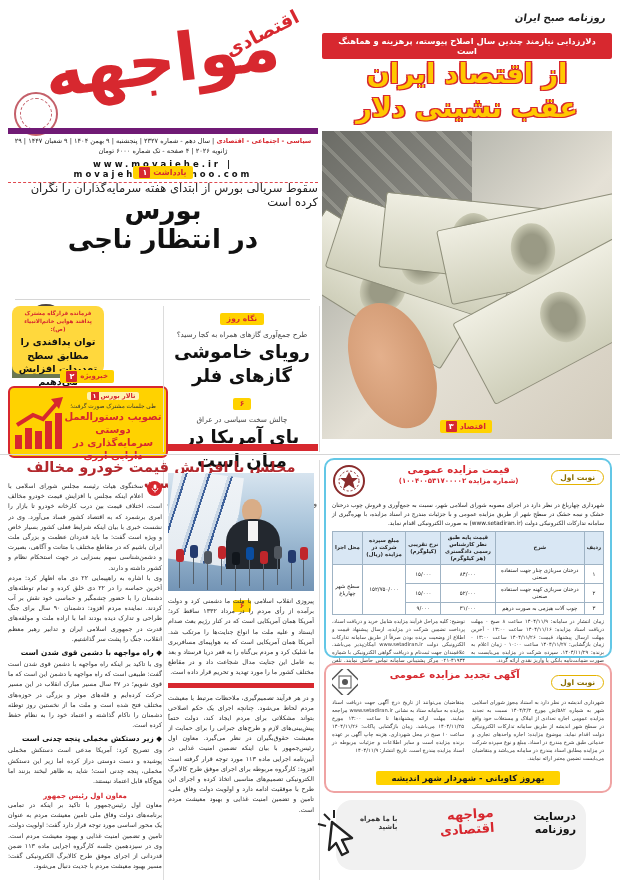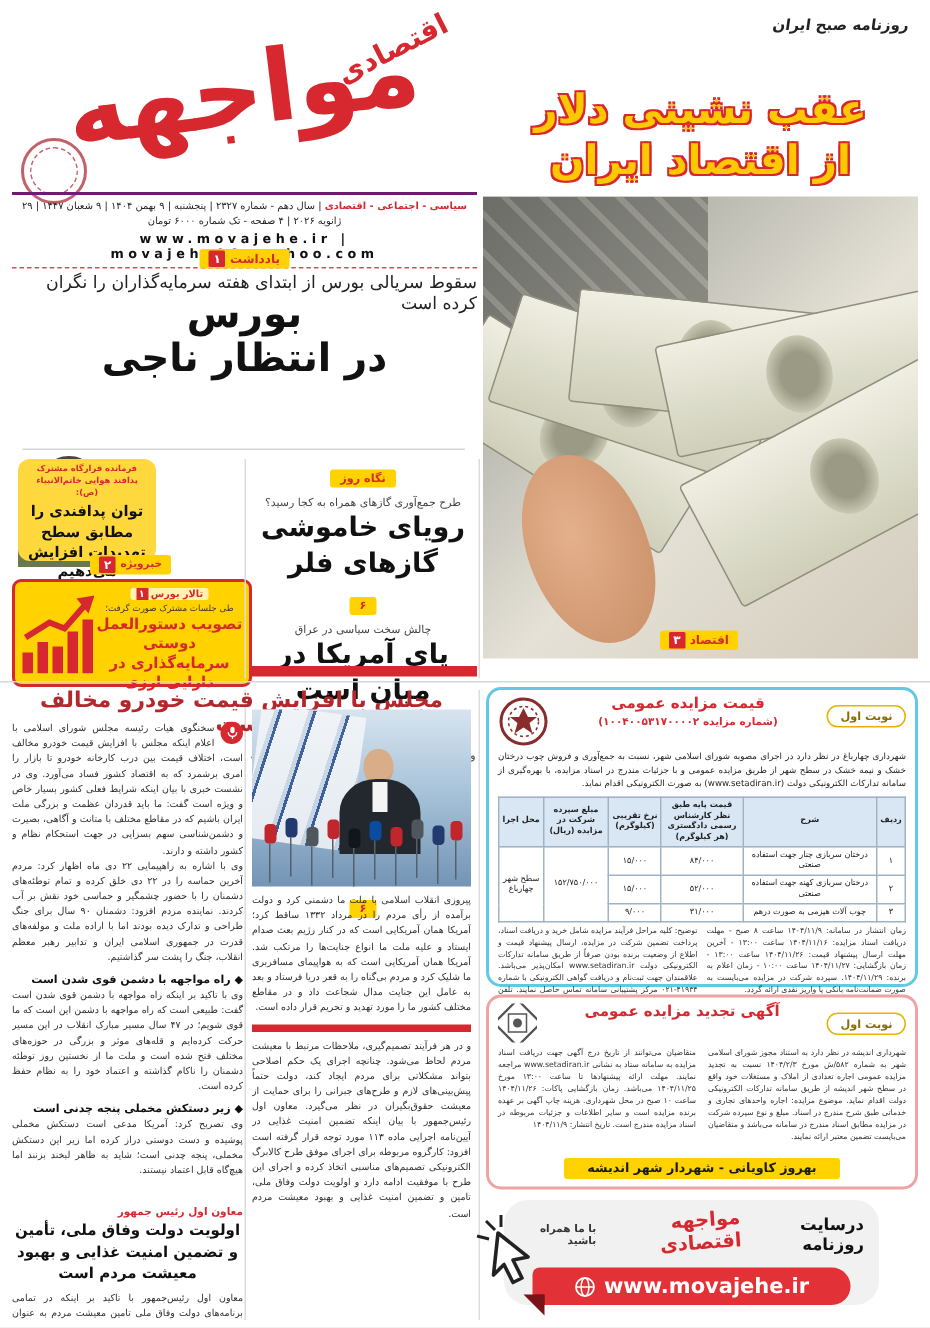--- a/index.html
+++ b/index.html
@@ -12,21 +12,21 @@
   .badge .num{background:#d7282f;color:#fff;padding:0 3px;border-radius:1px;font-size:8px;}
   .tinytxt{font-size:6.3px;line-height:1.62;text-align:justify;color:#2b2b2b;}
   
   .tagline{position:absolute;top:12px;right:14px;font-size:10px;color:#222;transform:skewX(-8deg);font-weight:bold;}
   .logo-wrap{position:absolute;top:20px;right:300px;width:312px;height:108px;}
   .logo-main{position:absolute;top:8px;right:40px;font-size:66px;font-weight:bold;color:#d7282f;
              transform:rotate(-7deg);letter-spacing:-2px;line-height:1;}
   .logo-sub{position:absolute;top:2px;right:18px;font-size:19px;font-weight:bold;color:#d7282f;transform:rotate(-27deg);}
   .seal{position:absolute;top:72px;left:6px;width:40px;height:40px;border:2px solid #c4606a;border-radius:50%;}
   .seal:before{content:"";position:absolute;inset:4px;border:1px dashed #c4606a;border-radius:50%;}
-  .infobar{position:absolute;top:128px;right:302px;width:310px;border-top:2px solid #701a75;padding-top:3px;}
+  .infobar{position:absolute;top:128px;right:302px;width:310px;border-top:6px solid #701a75;padding-top:3px;}
   .infoline{font-size:6.6px;text-align:center;color:#222;line-height:1.5;}
   .infoline .red{color:#d7282f;font-weight:bold;}
   .contactline{margin-top:2px;font-size:8.5px;font-weight:bold;letter-spacing:3px;direction:ltr;
                text-align:center;color:#111;border-bottom:1px dashed #e0484f;padding-bottom:3px;}
   
   .kicker-bar{position:absolute;top:33px;right:8px;width:290px;text-align:center;}
   .kicker-bar span{display:inline-block;background:#d7282f;color:#fff;font-size:8.4px;font-weight:bold;
                    padding:3px 8px;border-radius:2px;}
   .yellow-title{position:absolute;top:57px;right:8px;width:290px;text-align:center;font-weight:900;
                 font-size:27px;line-height:1.25;color:#ffc800;
@@ -79,21 +79,21 @@
   .bourse-txt .bt{font-size:10px;font-weight:900;color:#d7282f;line-height:1.3;margin-top:1px;}
   .bourse-badge{display:inline-flex;align-items:center;gap:2px;background:#fff3b0;color:#d7282f;
                 font-weight:bold;font-size:6.5px;padding:0 4px;border-radius:2px;}
   .bourse-badge .num{background:#d7282f;color:#fff;padding:0 2px;font-size:6.5px;}
   
   .car-headline{position:absolute;top:459px;right:306px;width:306px;text-align:center;font-size:14.5px;
                 font-weight:800;color:#b3282d;}
   .colright{position:absolute;top:481px;left:8px;width:154px;height:398px;overflow:hidden;}
   .colmid{position:absolute;top:470px;right:306px;width:146px;height:410px;overflow:hidden;}
   .subhead{font-size:7.4px;font-weight:800;text-align:right;color:#111;margin:4px 0 2px;}
-  .vp-kicker{font-size:7px;color:#d7282f;font-weight:bold;margin-top:18px;}
+  .vp-kicker{font-size:7px;color:#d7282f;text-align:center;font-weight:bold;margin-top:6px;}
   .vp-title{font-size:10px;font-weight:900;text-align:center;color:#111;line-height:1.45;margin:2px 0 3px;}
   .micicon{float:right;width:15px;height:15px;border-radius:50%;background:#d7282f;margin-left:4px;
            display:flex;align-items:center;justify-content:center;}
   .photo-press{width:146px;height:118px;margin:3px auto 5px;overflow:hidden;position:relative;
         background:linear-gradient(180deg,#d7e4ef 0%,#a9c4da 45%,#7394b5 100%);}
   .flag{position:absolute;top:0;left:0;width:70px;height:90px;transform:rotate(8deg);
         background:repeating-linear-gradient(100deg,#f4f6f8 0 9px,#cdd9e6 9px 12px,#2a4f8f 12px 14px,#f4f6f8 14px 22px);opacity:.85;}
   .press-man{position:absolute;top:26px;right:34px;width:54px;height:70px;}
   .press-head{position:absolute;top:0;left:16px;width:20px;height:24px;border-radius:48%;
         background:radial-gradient(circle at 45% 40%,#d9ad87 0 60%,#b98c66 95%);}
@@ -150,23 +150,26 @@
     <div class="logo-main">مواجهه</div>
     <div class="seal"></div>
   </div>
   <div class="infobar">
     <div class="infoline">
       <span class="red">سیاسی - اجتماعی - اقتصادی</span><span> | سال دهم - شماره ۲۳۲۷ | پنجشنبه | ۹ بهمن ۱۴۰۴ | ۹ شعبان ۱۴۴۷ | ۲۹ ژانویه ۲۰۲۶ | ۴ صفحه - تک شماره ۶۰۰۰ تومان</span>
     </div>
     <div class="contactline">www.movajehe.ir | movajehe96@yahoo.com</div>
   </div>
 
+  <div class="kicker-bar">
+    <span>دلارزدایی نیازمند چندین سال اصلاح پیوسته، پرهزینه و هماهنگ است</span>
+  </div>
   <div class="yellow-title">
+    <div>از اقتصاد ایران</div>
     <div>عقب نشینی دلار</div>
-    <div>از اقتصاد ایران</div>
   </div>
   <div class="photo-dollar">
     <div class="keys"></div>
     <div class="bill" style="top:120px;left:-30px;transform:rotate(32deg);"></div>
     <div class="bill" style="top:90px;left:10px;transform:rotate(18deg);"></div>
     <div class="bill" style="top:70px;left:60px;transform:rotate(6deg);"></div>
     <div class="bill" style="top:80px;left:120px;transform:rotate(-12deg);"></div>
     <div class="bill" style="top:140px;left:140px;transform:rotate(-28deg);width:200px;height:90px;"></div>
     <div class="thumb" style="top:170px;left:30px;transform:rotate(-18deg);"></div>
     <div class="pbadge">
@@ -258,21 +261,20 @@
           </svg>
       </span>
       <span>سخنگوی هیات رئیسه مجلس شورای اسلامی با اعلام اینکه مجلس با افزایش قیمت خودرو مخالف است، اختلاف قیمت بین درب کارخانه خودرو تا بازار را امری برشمرد که به اقتصاد کشور فساد می‌آورد. وی در نشست خبری با بیان اینکه شرایط فعلی کشور بسیار خاص و ویژه است گفت: ما باید قدردان عظمت و بزرگی ملت ایران باشیم که در مقاطع مختلف با متانت و آگاهی، بصیرت و دشمن‌شناسی سهم بسزایی در جهت استحکام نظام و کشور داشته و دارند.</span>
     </div>
     <div class="tinytxt">وی با اشاره به راهپیمایی ۲۲ دی ماه اظهار کرد: مردم آخرین حماسه را در ۲۲ دی خلق کرده و تمام توطئه‌های دشمنان را با حضور چشمگیر و حماسی خود نقش بر آب کردند. نماینده مردم افزود: دشمنان ۹۰ سال برای جنگ طراحی و تدارک دیده بودند اما با اراده ملت و مولفه‌های قدرت در جمهوری اسلامی ایران و تدابیر رهبر معظم انقلاب، جنگ را پشت سر گذاشتیم.</div>
     <div class="subhead">◆  راه مواجهه با دشمن قوی شدن است</div>
     <div class="tinytxt">وی با تاکید بر اینکه راه مواجهه با دشمن قوی شدن است گفت: طبیعی است که راه مواجهه با دشمن این است که ما قوی شویم؛ در ۴۷ سال مسیر مبارک انقلاب در این مسیر حرکت کرده‌ایم و قله‌های موثر و بزرگی در حوزه‌های مختلف فتح شده است و ملت ما از نخستین روز توطئه دشمنان را ناکام گذاشته و اعتماد خود را به نظام حفظ کرده است.</div>
     <div class="subhead">◆  زیر دستکش مخملی پنجه چدنی است</div>
     <div class="tinytxt">وی تصریح کرد: آمریکا مدعی است دستکش مخملی پوشیده و دست دوستی دراز کرده اما زیر این دستکش مخملی، پنجه چدنی است؛ شاید به ظاهر لبخند بزنند اما هیچ‌گاه قابل اعتماد نیستند.</div>
     <div class="vp-kicker">معاون اول رئیس جمهور</div>
-    <div class="vp-title">اولویت دولت وفاق ملی، تأمین و تضمین امنیت غذایی و بهبود معیشت مردم است</div>
     <div class="tinytxt">معاون اول رئیس‌جمهور با تاکید بر اینکه در تمامی برنامه‌های دولت وفاق ملی تامین معیشت مردم به عنوان یک محور اساسی مورد توجه قرار دارد گفت: اولویت دولت، تامین و تضمین امنیت غذایی و بهبود معیشت مردم است. وی در سیزدهمین جلسه کارگروه اجرایی ماده ۱۱۳ ضمن قدردانی از اجرای موفق طرح کالابرگ الکترونیکی گفت: مسیر بهبود معیشت مردم با جدیت دنبال می‌شود.</div>
   </div>
 
   <div class="colmid">
     <div class="photo-press">
       <div class="flag"></div>
       <div class="press-man">
         <div class="press-head"></div>
         <div class="press-suit"></div>
         <div class="press-shirt"></div>
@@ -366,28 +368,20 @@
     </div>
     <div class="sig"><span>بهروز کاویانی - شهردار شهر اندیشه</span></div>
   </div>
 
   <div class="footer">
     <div class="footline">
       <span class="f1">درسایت روزنامه</span>
       <span class="flogo">مواجهه اقتصادی</span>
       <span class="f2">با ما همراه باشید</span>
     </div>
-    <div class="ribbon">
-      <svg width="14" height="14" viewBox="0 0 14 14">
-        <circle cx="7" cy="7" r="6" fill="none" stroke="#fff" stroke-width="1.2"></circle>
-        <ellipse cx="7" cy="7" rx="2.6" ry="6" fill="none" stroke="#fff" stroke-width="1"></ellipse>
-        <line x1="1" y1="7" x2="13" y2="7" stroke="#fff" stroke-width="1"></line>
-      </svg>
-      <span>www.movajehe.ir</span>
-    </div>
   </div>
   <div class="cursor-wrap">
     <svg width="44" height="52" viewBox="0 0 44 52">
       <line x1="10" y1="6" x2="16" y2="12" stroke="#222" stroke-width="2"></line>
       <line x1="4" y1="16" x2="12" y2="18" stroke="#222" stroke-width="2"></line>
       <line x1="20" y1="2" x2="20" y2="10" stroke="#222" stroke-width="2"></line>
       <path d="M18 14 L38 30 L28 32 L34 44 L28 47 L22 35 L15 42 Z" fill="#fff" stroke="#222" stroke-width="2.4" stroke-linejoin="round"></path>
     </svg>
   </div>
 

